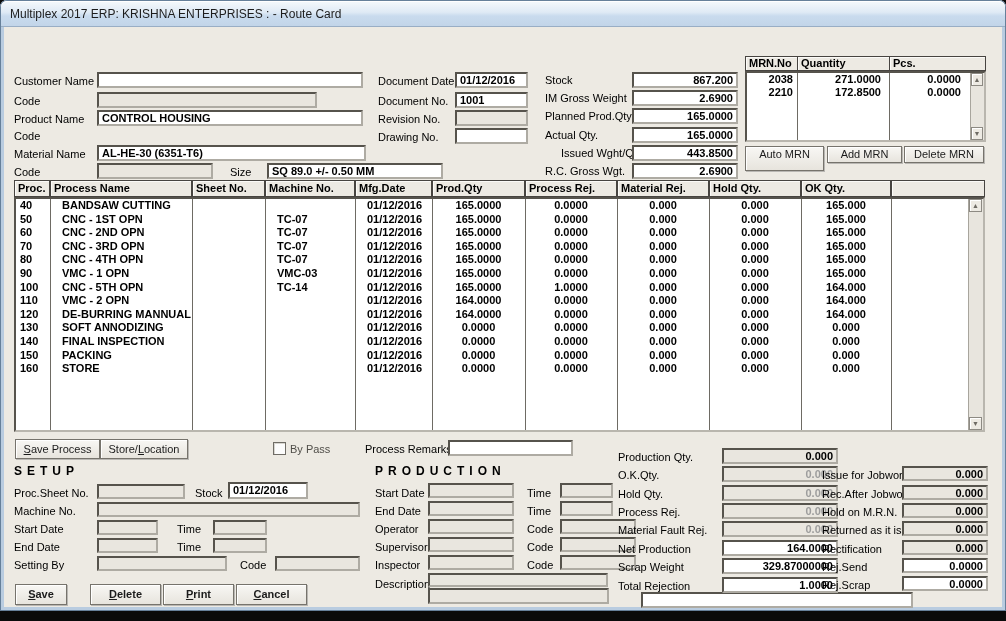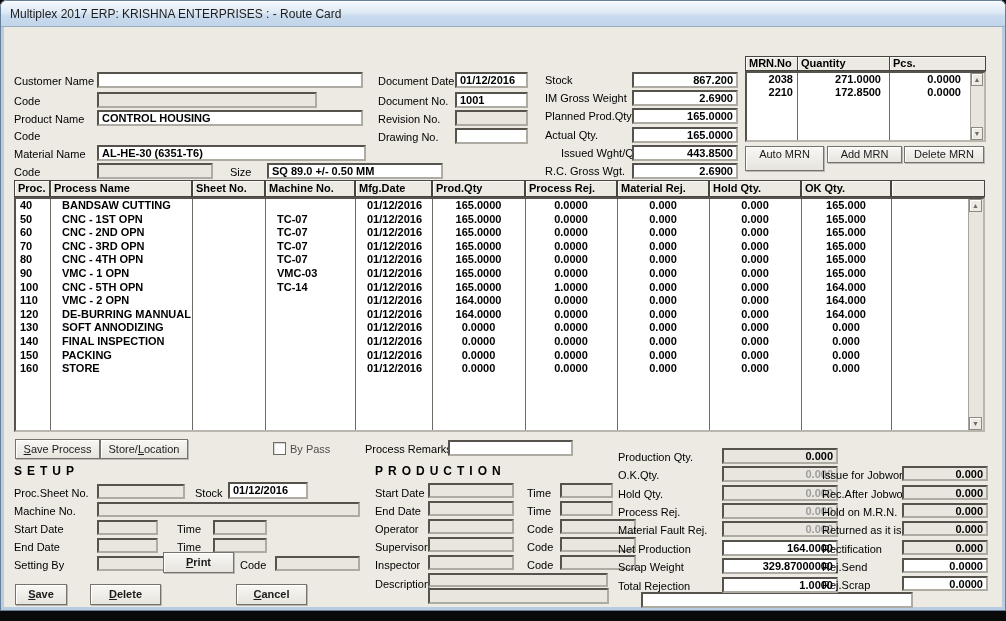--- a/index.html
+++ b/index.html
@@ -335,21 +335,21 @@
   <div class="fld gray" style="left:428px;top:555px;width:86px;height:15px"></div>
   <div class="lbl" style="left:527px;top:559px">Code</div>
   <div class="fld gray" style="left:560px;top:555px;width:76px;height:15px"></div>
   <div class="lbl" style="left:375px;top:578px">Description</div>
   <div class="fld gray" style="left:428px;top:573px;width:180px;height:14px"></div>
   <div class="fld gray" style="left:428px;top:588px;width:181px;height:16px"></div>
   <div class="fld" style="left:641px;top:592px;width:272px;height:16px"></div>
 
   <div class="wbtn bold" style="left:15px;top:584px;width:52px;height:21px;line-height:19px"><u>S</u>ave</div>
   <div class="wbtn bold" style="left:90px;top:584px;width:71px;height:21px;line-height:19px"><u>D</u>elete</div>
-  <div class="wbtn bold" style="left:163px;top:552px;width:71px;height:21px;line-height:19px"><u>P</u>rint</div>
+  <div class="wbtn bold" style="left:163px;top:584px;width:71px;height:21px;line-height:19px"><u>P</u>rint</div>
   <div class="wbtn bold" style="left:236px;top:584px;width:71px;height:21px;line-height:19px"><u>C</u>ancel</div>
 
  <div class="lbl" style="left: 545px; top: 74px;">Stock</div>
       <div class="fld right" style="left: 632px; top: 72px; width: 106px; height: 16px;">867.200</div>
       <div class="lbl" style="left: 545px; top: 92px;">IM Gross Weight</div>
       <div class="fld right" style="left: 632px; top: 90px; width: 106px; height: 16px;">2.6900</div>
       <div class="lbl" style="left: 545px; top: 110px;">Planned Prod.Qty.</div>
       <div class="fld right" style="left: 632px; top: 108px; width: 106px; height: 16px;">165.0000</div>
       <div class="lbl" style="left: 545px; top: 129px;">Actual Qty.</div>
       <div class="fld right" style="left: 632px; top: 127px; width: 106px; height: 16px;">165.0000</div>

